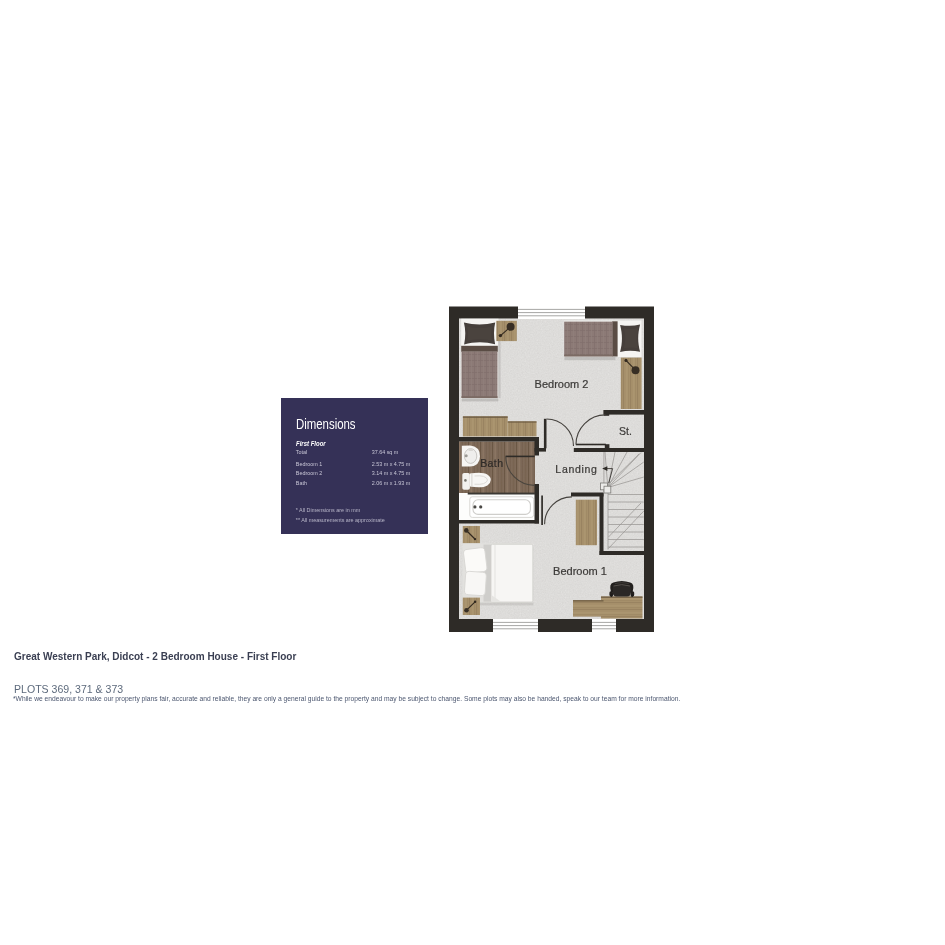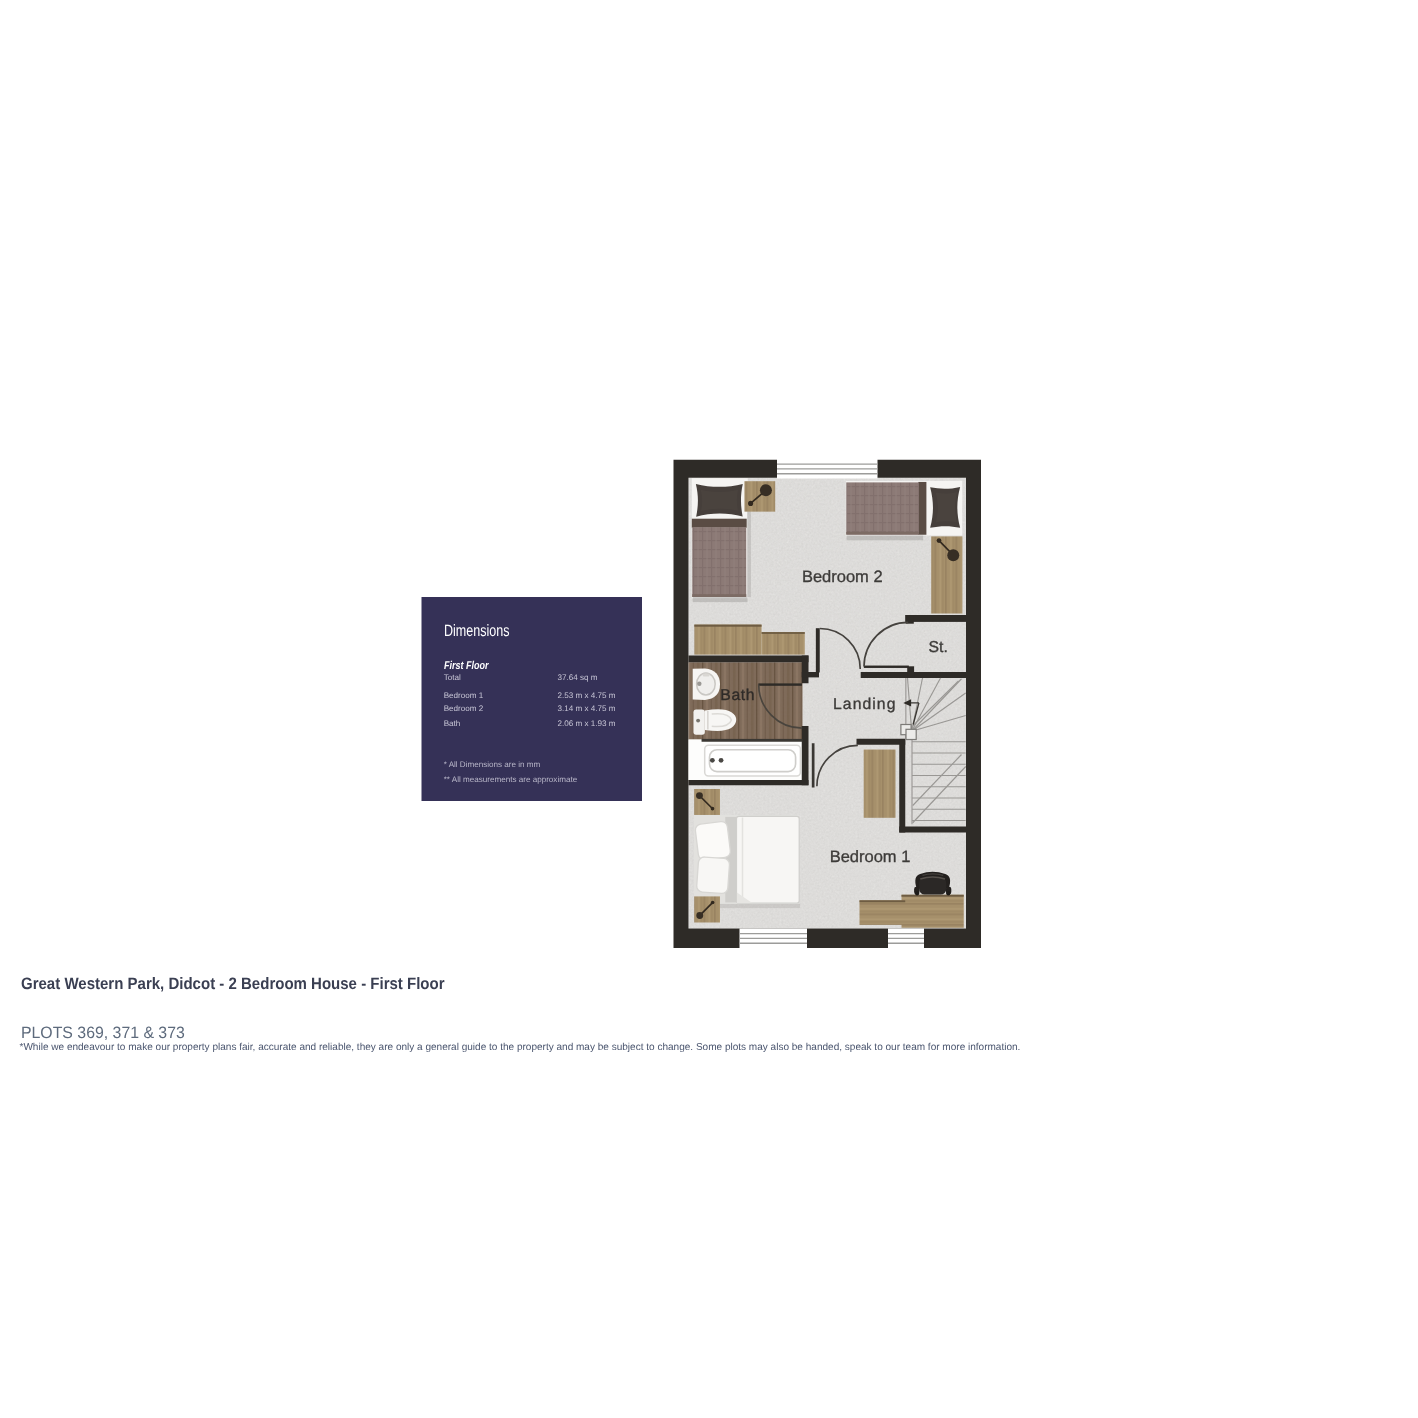--- a/index.html
+++ b/index.html
@@ -295,21 +295,21 @@
 
 <text x="576.5" y="472.7" font-size="10.5" letter-spacing="0.7" fill="#3d3b39" stroke="#3d3b39" stroke-width="0.22" text-anchor="middle" font-family="Liberation Sans, sans-serif">Landing</text>
 
 <text x="491.8" y="466.7" font-size="10.5" letter-spacing="0.4" fill="#2f2b28" stroke="#2f2b28" stroke-width="0.22" text-anchor="middle" font-family="Liberation Sans, sans-serif">Bath</text>
 
 <text x="580" y="574.6" font-size="11" fill="#3d3b39" stroke="#3d3b39" stroke-width="0.22" text-anchor="middle" font-family="Liberation Sans, sans-serif">Bedroom 1</text>
 </svg>
 
 <div class="abs" style="left:281px;top:398px;width:147px;height:136px;background:#353157;"></div>
 
-<div class="abs" style="left:295.8px;top:414.5px;color:#ffffff;font-size:11px;"><span class="sx" style="transform:scaleX(0.76);">Dimensions</span></div>
+<div class="abs" style="left:295.8px;top:414.5px;color:#ffffff;font-size:15px;"><span class="sx" style="transform:scaleX(0.76);">Dimensions</span></div>
 
 <div class="abs" style="left:295.8px;top:438.5px;color:#ffffff;font-size:7.5px;font-weight:bold;font-style:italic;"><span class="sx" style="transform:scaleX(0.8);">First Floor</span></div>
 
 <div class="abs" style="left:295.8px;top:448.6px;color:#c8c6d6;font-size:5.4px;">Total</div>
 <div class="abs" style="left:371.7px;top:448.6px;color:#c8c6d6;font-size:5.4px;">37.64 sq m</div>
 
 <div class="abs" style="left:295.8px;top:460.7px;color:#c8c6d6;font-size:5.4px;">Bedroom 1</div>
 <div class="abs" style="left:371.7px;top:460.7px;color:#c8c6d6;font-size:5.4px;">2.53 m x 4.75 m</div>
 
 <div class="abs" style="left:295.8px;top:470.1px;color:#c8c6d6;font-size:5.4px;">Bedroom 2</div>

